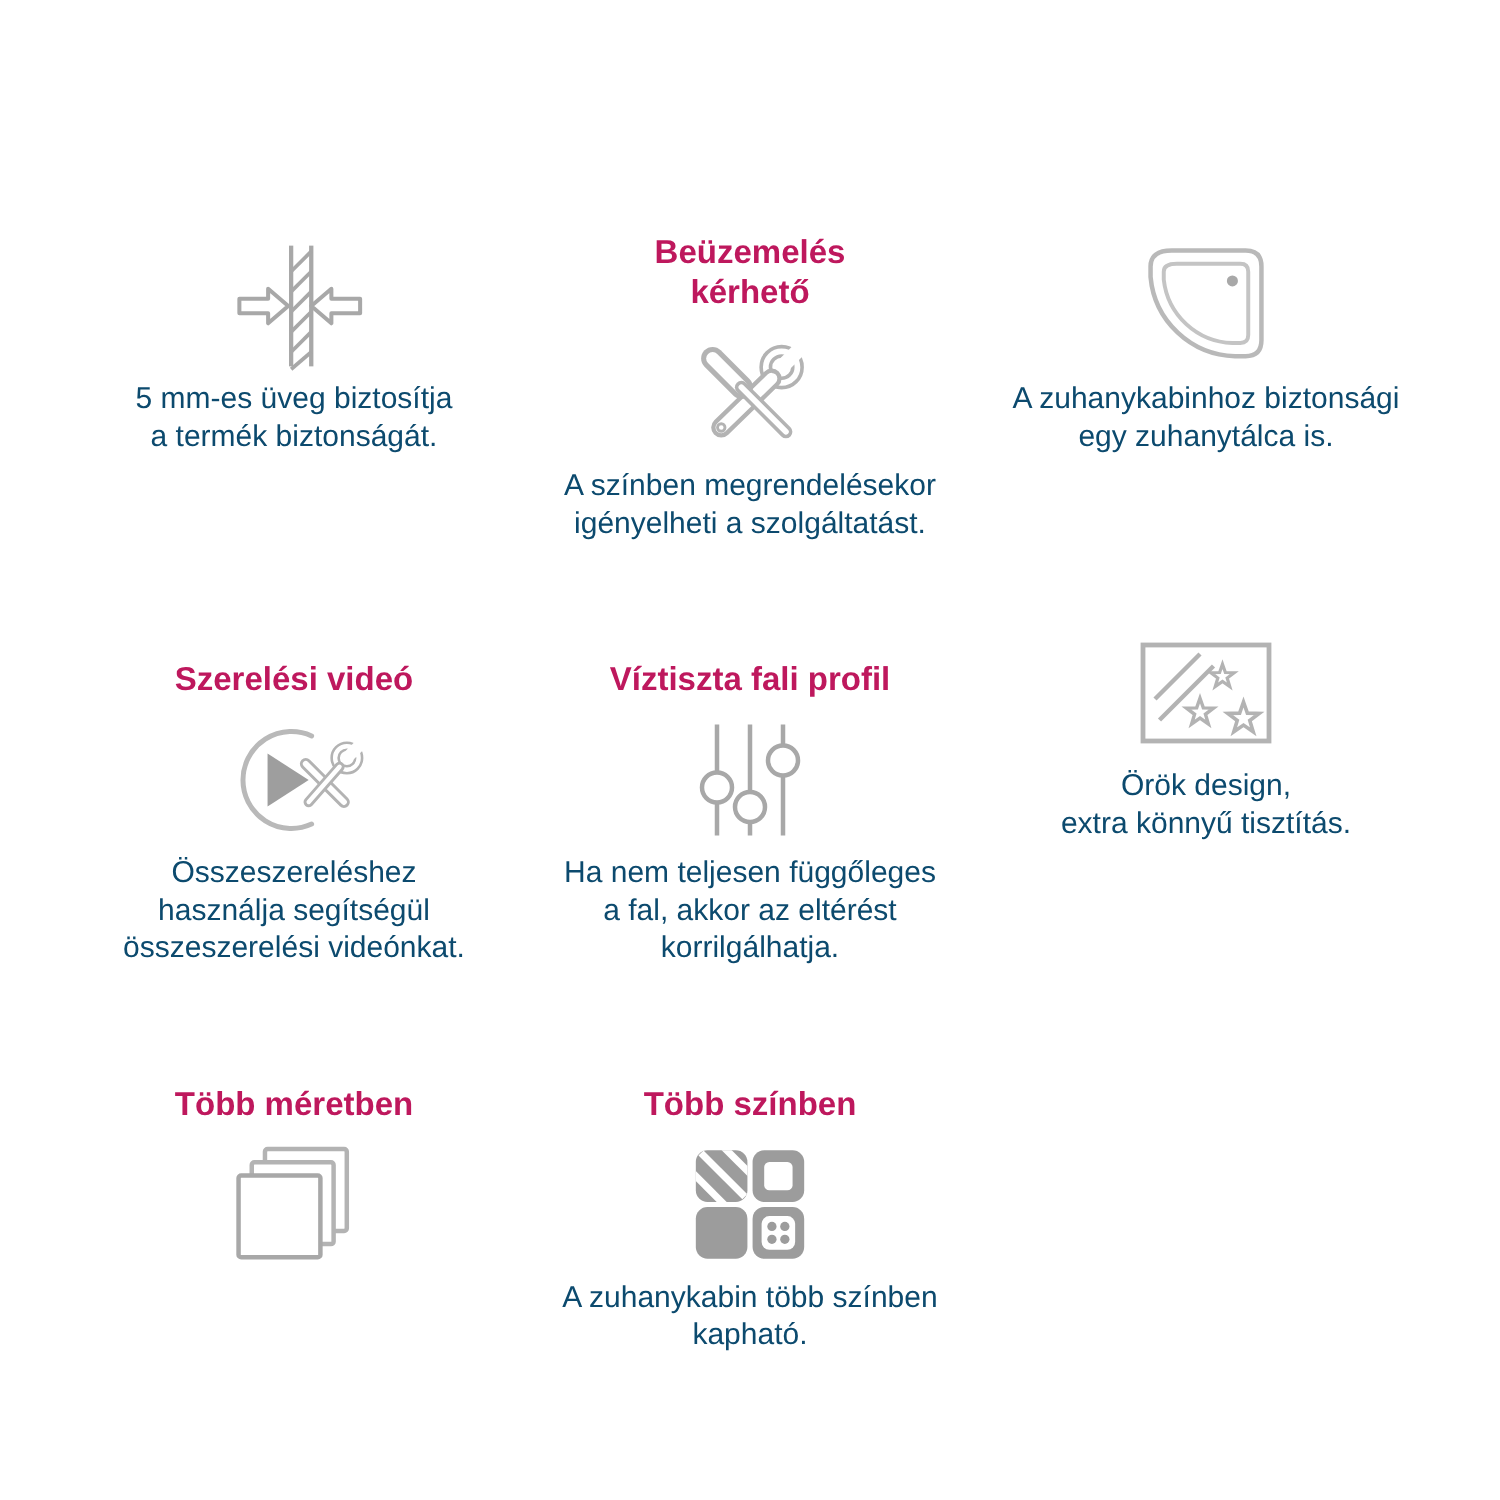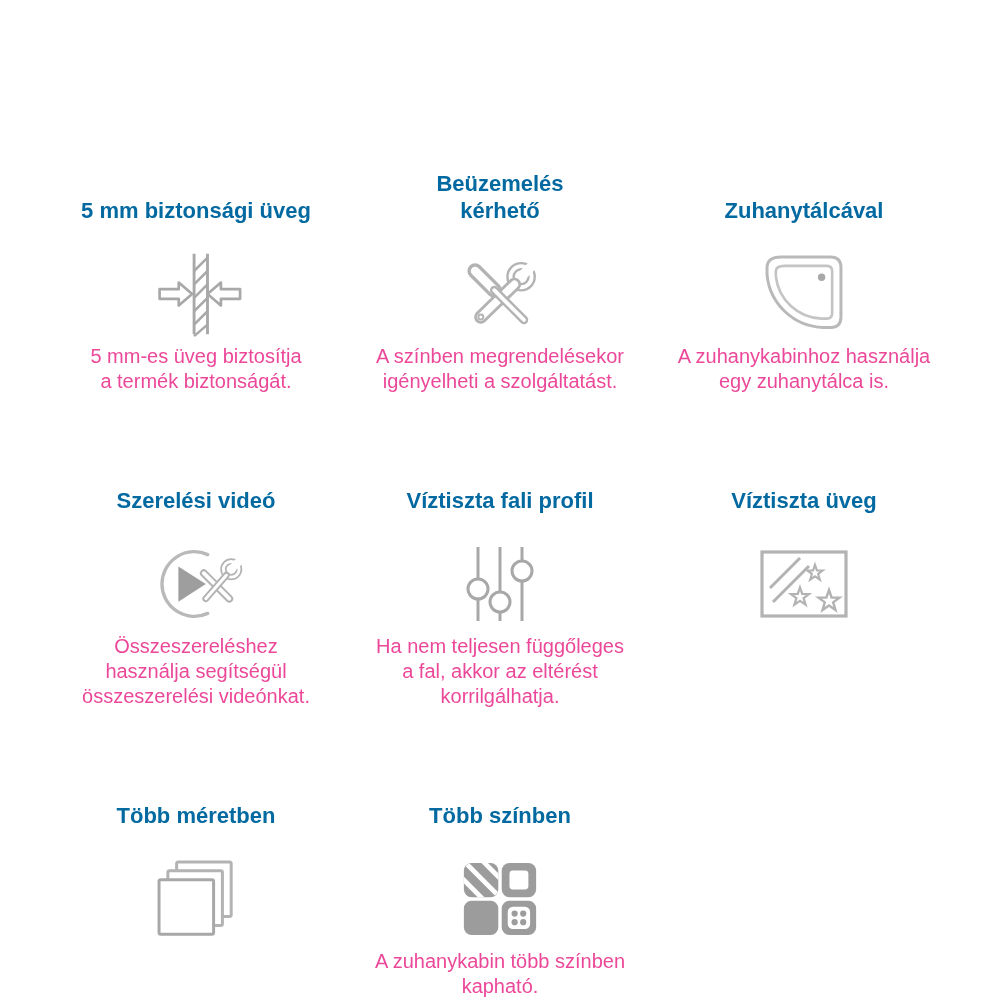--- a/index.html
+++ b/index.html
@@ -8,36 +8,35 @@
     font-family:"Liberation Sans", sans-serif;
     -webkit-font-smoothing:antialiased;
   }
   .grid{
     width:906px;margin:0 auto;padding-top:150px;
     display:grid;grid-template-columns:1fr 1fr 1fr;
     column-gap:6px;row-gap:46px;
   }
   .card{display:flex;flex-direction:column;align-items:center;text-align:center;}
   .card .title{
-    margin:16px;height:58px;display:flex;align-items:flex-end;justify-content:center;
-    font-size:22px;font-weight:bold;line-height:27px;color:#0369a1;white-space:pre-line;
+    margin:0;height:58px;display:flex;align-items:flex-end;justify-content:center;
+    font-size:22px;font-weight:bold;line-height:27px;color:#be185d;white-space:pre-line;
   }
   .icon-box{height:96px;display:flex;align-items:center;justify-content:center;margin-top:6px;}
   .desc{
-    margin:2px 0 0;font-size:20px;line-height:25px;color:#ec4899;white-space:pre-line;
+    margin:2px 0 0;font-size:20px;line-height:25px;color:#0c4a6e;white-space:pre-line;
   }
   svg{display:block;}
 </style>
 </head>
 <body>
 
 <div class="grid">
 
   <section class="card">
-    <h3 class="title">5 mm biztonsági üveg</h3>
     <div class="icon-box">
       <svg width="92" height="88" viewBox="0 0 96 88" fill="none">
         <line x1="46" y1="2" x2="46" y2="86" stroke="#a8a8a8" stroke-width="3"></line>
         <line x1="60" y1="2" x2="60" y2="86" stroke="#a8a8a8" stroke-width="3"></line>
         <line x1="46" y1="20" x2="60" y2="6" stroke="#a8a8a8" stroke-width="2.6"></line>
         <line x1="46" y1="34" x2="60" y2="20" stroke="#a8a8a8" stroke-width="2.6"></line>
         <line x1="46" y1="48" x2="60" y2="34" stroke="#a8a8a8" stroke-width="2.6"></line>
         <line x1="46" y1="62" x2="60" y2="48" stroke="#a8a8a8" stroke-width="2.6"></line>
         <line x1="46" y1="76" x2="60" y2="62" stroke="#a8a8a8" stroke-width="2.6"></line>
         <line x1="46" y1="88" x2="60" y2="76" stroke="#a8a8a8" stroke-width="2.6"></line>
@@ -66,29 +65,28 @@
         <line x1="22" y1="22" x2="42" y2="42" stroke="#ffffff" stroke-width="9"></line>
         <line x1="42" y1="42" x2="73" y2="73" stroke="#b3b3b3" stroke-width="9"></line>
         <line x1="42" y1="42" x2="73" y2="73" stroke="#ffffff" stroke-width="4"></line>
       </svg>
     </div>
     <p class="desc">A színben megrendelésekor
 igényelheti a szolgáltatást.</p>
   </section>
 
   <section class="card">
-    <h3 class="title">Zuhanytálcával</h3>
     <div class="icon-box">
       <svg width="88" height="88" viewBox="0 0 100 100" fill="none">
         <path d="M24,8 H80 Q92,8 92,20 V76 Q92,88 80,88 H72 A66,66 0 0 1 8,28 V20 Q8,8 24,8 Z" stroke="#b9b9b9" stroke-width="3.4" stroke-linejoin="round" fill="#ffffff"></path>
         <path d="M28,18 H76 Q82,18 82,24 V72 Q82,78 76,78 H70 A54,54 0 0 1 18,30 V24 Q18,18 28,18 Z" stroke="#c4c4c4" stroke-width="3" stroke-linejoin="round" fill="#ffffff"></path>
         <circle cx="70" cy="31" r="4.2" fill="#a8a8a8"></circle>
       </svg>
     </div>
-    <p class="desc">A zuhanykabinhoz használja
+    <p class="desc">A zuhanykabinhoz biztonsági
 egy zuhanytálca is.</p>
   </section>
 
   <section class="card">
     <h3 class="title">Szerelési videó</h3>
     <div class="icon-box">
       <svg width="94" height="86" viewBox="0 0 96 86" fill="none" stroke-linecap="round">
         <path d="M60,13 A33,33 0 1 0 60,73" stroke="#b9b9b9" stroke-width="3.4"></path>
         <polygon points="30,25 30,61 58,43" fill="#9e9e9e"></polygon>
 
@@ -117,34 +115,35 @@
         <circle cx="48" cy="61" r="10" fill="#ffffff" stroke="#a8a8a8" stroke-width="3"></circle>
         <circle cx="70" cy="30" r="10" fill="#ffffff" stroke="#a8a8a8" stroke-width="3"></circle>
       </svg>
     </div>
     <p class="desc">Ha nem teljesen függőleges
 a fal, akkor az eltérést
 korrilgálhatja.</p>
   </section>
 
   <section class="card">
-    <h3 class="title">Víztiszta üveg</h3>
     <div class="icon-box">
       <svg width="96" height="80" viewBox="0 0 96 80" fill="none">
         <defs>
           <path id="star" d="M0,-10 L2.35,-3.24 L9.51,-3.09 L3.80,1.24 L5.88,8.09 L0,4 L-5.88,8.09 L-3.80,1.24 L-9.51,-3.09 L-2.35,-3.24 Z"></path>
         </defs>
         <rect x="6" y="8" width="84" height="64" stroke="#b3b3b3" stroke-width="3.2" fill="#ffffff"></rect>
         <line x1="14" y1="44" x2="44" y2="14" stroke="#b3b3b3" stroke-width="3"></line>
         <line x1="17" y1="58" x2="53" y2="22" stroke="#b3b3b3" stroke-width="3"></line>
         <use href="#star" transform="translate(59,29) scale(0.82)" fill="#ffffff" stroke="#b3b3b3" stroke-width="2.6"></use>
         <use href="#star" transform="translate(44,53) scale(0.95)" fill="#ffffff" stroke="#b3b3b3" stroke-width="2.4"></use>
         <use href="#star" transform="translate(73,57) scale(1.1)" fill="#ffffff" stroke="#b3b3b3" stroke-width="2.2"></use>
       </svg>
     </div>
+    <p class="desc">Örök design,
+extra könnyű tisztítás.</p>
   </section>
 
   <section class="card">
     <h3 class="title">Több méretben</h3>
     <div class="icon-box">
       <svg width="88" height="88" viewBox="0 0 100 100" fill="none">
         <rect x="28" y="8" width="62" height="62" rx="2" fill="#ffffff" stroke="#b3b3b3" stroke-width="3.4"></rect>
         <rect x="18" y="18" width="62" height="62" rx="2" fill="#ffffff" stroke="#b3b3b3" stroke-width="3.4"></rect>
         <rect x="8" y="28" width="62" height="62" rx="2" fill="#ffffff" stroke="#a8a8a8" stroke-width="3.4"></rect>
       </svg>

